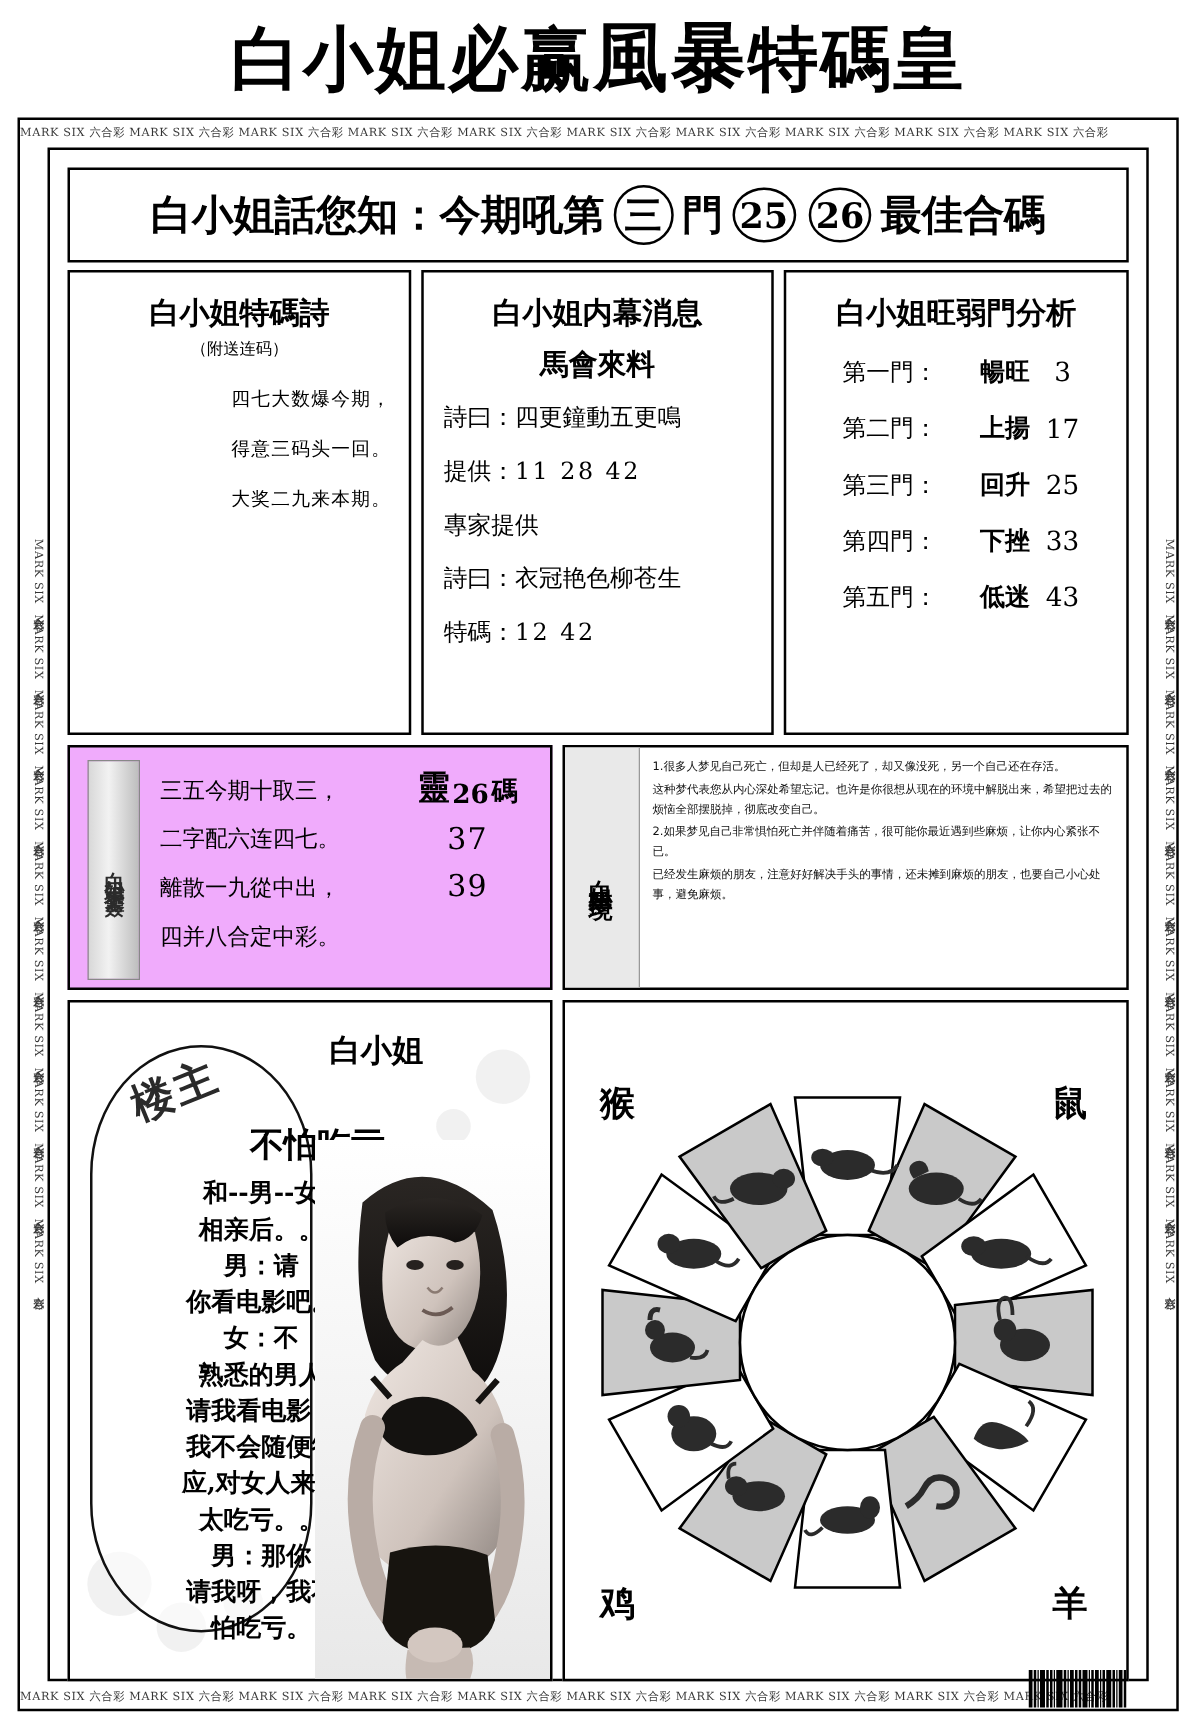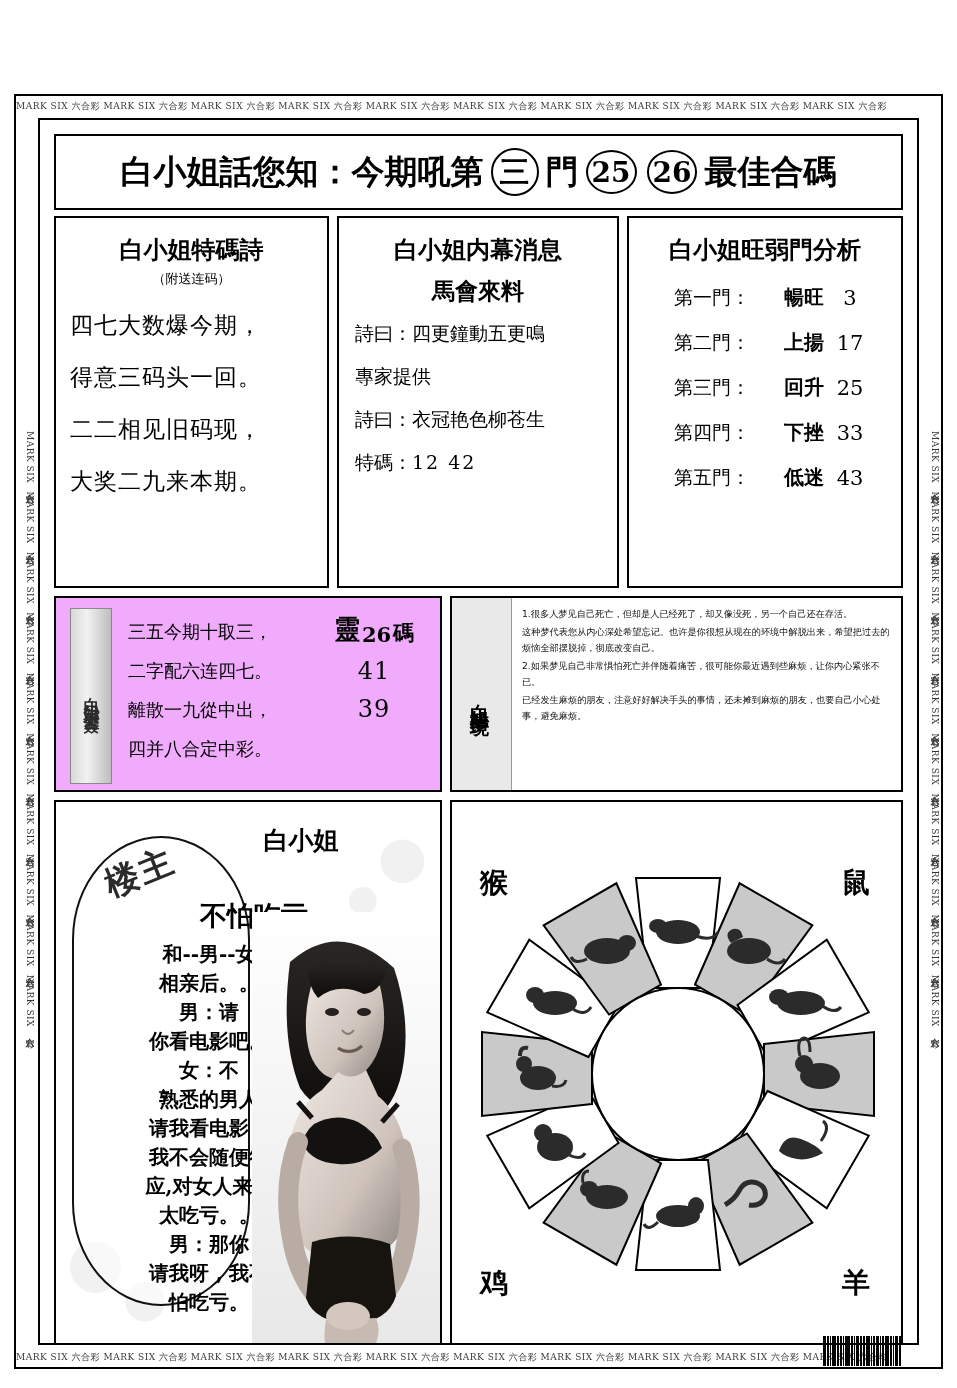--- a/index.html
+++ b/index.html
@@ -99,21 +99,21 @@
     font-family:"DejaVu Serif","Liberation Serif",serif;
     font-size:24px; font-weight:bold;
   }
   .panel .sub {
     text-align:center; font-size:13px; margin-top:4px;
     font-family:"DejaVu Serif","Liberation Serif",serif;
   }
   .poem { margin-top:22px; padding:0 14px; }
   .poem div {
     font-family:"DejaVu Serif","Liberation Serif",serif;
-    font-size:23px; text-align:left; margin-bottom:21px; letter-spacing:1px;
+    font-size:15px; text-align:right; margin-bottom:21px; letter-spacing:1px;
   }
 
   .p2 .rows { margin-top:10px; padding:0 16px; }
   .p2 .center-b {
     text-align:center; font-weight:bold; font-size:23px; margin:6px 0 14px;
     font-family:"DejaVu Serif","Liberation Serif",serif;
   }
   .p2 .line {
     font-family:"DejaVu Serif","Liberation Serif",serif;
     font-size:19px; margin-bottom:17px; white-space:nowrap;
@@ -257,20 +257,25 @@
     position:absolute; right:22px; bottom:22px; width:112px; height:32px;
     display:flex; align-items:flex-end; gap:1px;
   }
   .barcode i { display:block; background:#000; width:2px; height:30px; }
 </style>
 </head>
 <body>
 
 <div class="page">
 
+  <div class="masthead">
+    <div class="title">
+      <span class="t1">白小姐必赢</span><span class="t2">風暴</span><span class="t3">特碼皇</span>
+    </div>
+  </div>
 
   <div class="border-frame"></div>
   <div class="band band-top">
       <span>MARK SIX 六合彩  MARK SIX 六合彩  MARK SIX 六合彩  MARK SIX 六合彩  MARK SIX 六合彩  MARK SIX 六合彩  MARK SIX 六合彩  MARK SIX 六合彩  MARK SIX 六合彩  MARK SIX 六合彩</span>
     </div>
   <div class="band band-bottom">
       <span>MARK SIX 六合彩  MARK SIX 六合彩  MARK SIX 六合彩  MARK SIX 六合彩  MARK SIX 六合彩  MARK SIX 六合彩  MARK SIX 六合彩  MARK SIX 六合彩  MARK SIX 六合彩  MARK SIX 六合彩</span>
     </div>
   <div class="band band-left">
       <span>MARK SIX 六合彩  MARK SIX 六合彩  MARK SIX 六合彩  MARK SIX 六合彩  MARK SIX 六合彩  MARK SIX 六合彩  MARK SIX 六合彩  MARK SIX 六合彩  MARK SIX 六合彩  MARK SIX 六合彩</span>
@@ -292,31 +297,33 @@
   </div>
 
   <div class="panels">
 
     <div class="panel p1">
       <h3>白小姐特碼詩</h3>
       <div class="sub">（附送连码）</div>
       <div class="poem">
         <div>四七大数爆今期，</div>
         <div>得意三码头一回。</div>
-        <div>二二相见旧码现，</div>
         <div>大奖二九来本期。</div>
       </div>
     </div>
 
     <div class="panel p2">
       <h3>白小姐内幕消息</h3>
       <div class="rows">
         <div class="center-b">馬會來料</div>
         <div class="line">
           <span>詩曰：</span><span>四更鐘動五更鳴</span>
+        </div>
+        <div class="line">
+          <span>提供：</span><span class="nums">11  28  42</span>
         </div>
         <div class="line">專家提供</div>
         <div class="line">
           <span>詩曰：</span><span>衣冠艳色柳苍生</span>
         </div>
         <div class="line">
           <span>特碼：</span><span class="nums">12   42</span>
         </div>
       </div>
     </div>
@@ -362,21 +369,21 @@
         <div>二字配六连四七。</div>
         <div>離散一九從中出，</div>
         <div>四并八合定中彩。</div>
       </div>
       <div class="charm-nums">
         <div class="lbl">
           <span class="big">靈</span>
           <span>26</span>
           <span>碼</span>
         </div>
-        <div class="n">41</div>
+        <div class="n">37</div>
         <div class="n">39</div>
       </div>
     </div>
 
     <div class="dreambox">
       <div class="dream-tab">
         <span class="vtext">白小姐夢境</span>
       </div>
       <div class="dream-text">
         <p>1.很多人梦见自己死亡，但却是人已经死了，却又像没死，另一个自己还在存活。</p>

